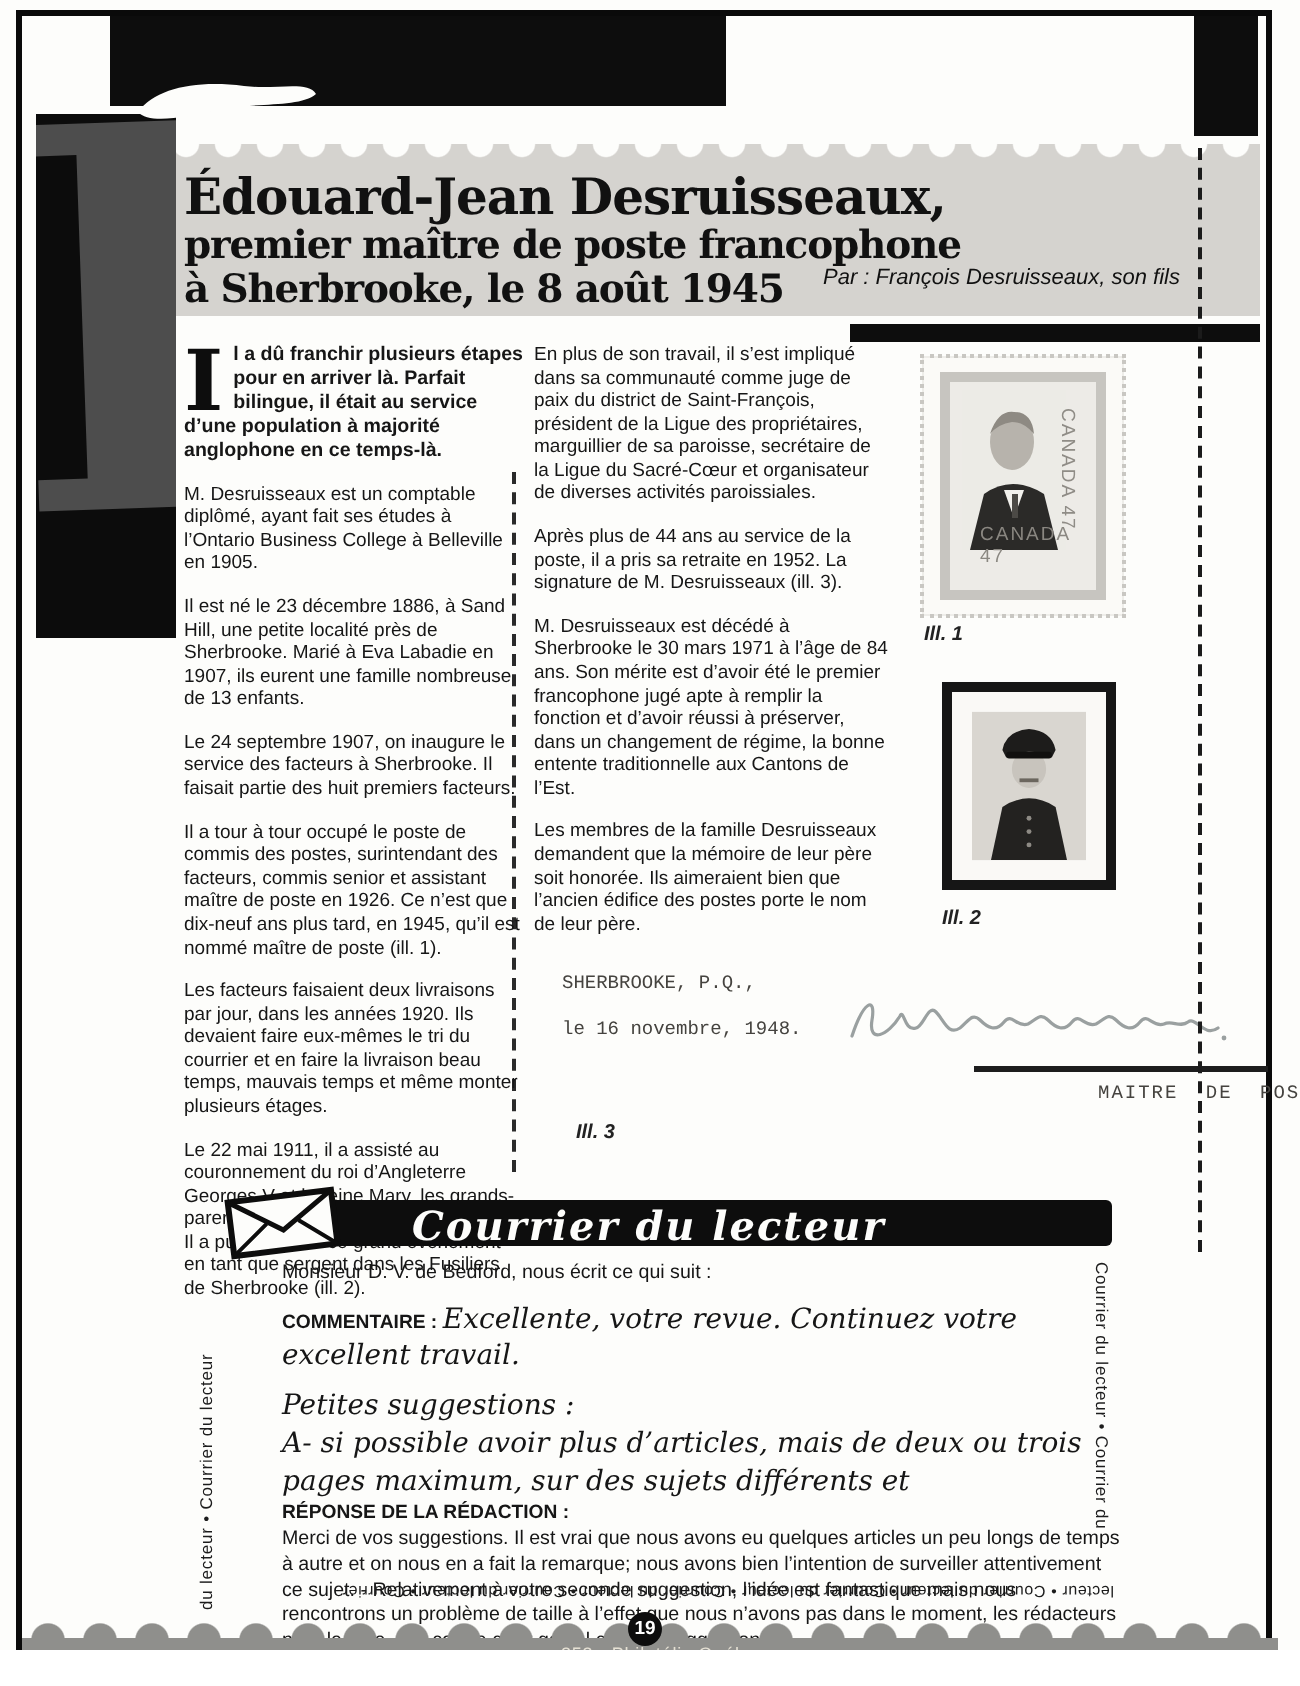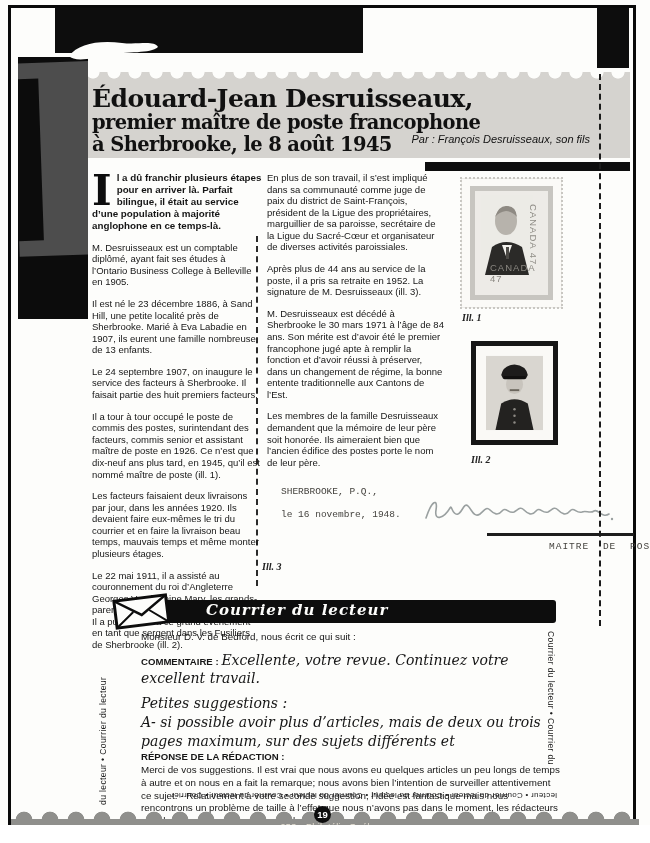--- a/index.html
+++ b/index.html
@@ -41,35 +41,35 @@
         margin:2px 5px 0 0;color:#0d0d0d;}
 
   
   .stamp{position:absolute;left:462px;top:179px;width:99px;height:128px;background:#fbfaf7;
         outline:2px dotted #c9c7c2;box-shadow:0 0 0 1px #eeede9;}
   .stamp-frame{position:absolute;left:8px;top:7px;right:8px;bottom:7px;border:5px solid #c7c5c0;background:#edebe7;}
   .stamp-portrait{position:absolute;left:6px;top:4px;width:52px;height:80px;}
   .stamp-v-label{position:absolute;right:9px;top:13px;writing-mode:vertical-rl;font-size:9.5px;
         letter-spacing:1px;color:#8f8c86;}
   .stamp-b-label{position:absolute;left:15px;bottom:11px;font-size:9.5px;letter-spacing:1px;color:#8a8781;}
-  .ill-label{position:absolute;font-family:Liberation Serif, serif;font-style:italic;font-weight:bold;font-size:10px;color:#222;}
+  .ill-label{position:absolute;font-family:Liberation Sans, sans-serif;font-style:italic;font-weight:bold;font-size:10px;color:#222;}
   .photo2{position:absolute;left:471px;top:341px;width:87px;height:104px;border:5px solid #161616;
         background:#faf9f6;box-sizing:border-box;padding:6px 10px;}
   .photo2 svg{width:100%;height:100%;}
 
   
   .typed{position:absolute;font-family:"Liberation Mono",monospace;font-size:9.5px;color:#45433f;white-space:nowrap;}
   .signature{position:absolute;left:420px;top:492px;width:196px;height:38px;}
   .sig-line{position:absolute;left:487px;top:533px;width:147px;height:2.5px;background:#1d1d1d;}
   .maitre{letter-spacing:1px;word-spacing:7px;margin-left:44px;}
 
   
   .courrier-banner{position:absolute;left:148px;top:600px;width:408px;height:23px;background:#0d0d0d;border-radius:3px;z-index:2;}
   .courrier-banner span{display:block;padding:1px 0 0 58px;font-family:"DejaVu Serif",serif;font-style:italic;
-        font-weight:bold;font-size:15px;color:#fdfdfb;letter-spacing:1px;}
+        font-weight:bold;font-size:20px;color:#fdfdfb;letter-spacing:1px;}
   .envelope{position:absolute;left:112px;top:589px;width:58px;height:40px;transform:rotate(-7deg);z-index:3;}
   .courrier-body{position:absolute;left:141px;top:631px;width:420px;font-size:9.8px;line-height:1.3;}
   .courrier-body p{margin:0 0 7px 0;}
   .script{font-family:"DejaVu Serif",serif;font-style:italic;font-size:14px;}
   .lbl{font-weight:bold;font-size:9.6px;}
   .sug{margin:0 !important;line-height:1.35;}
   .vert-left{position:absolute;left:98px;top:600px;height:205px;writing-mode:vertical-rl;transform:rotate(180deg);
         font-size:8.5px;letter-spacing:0.4px;color:#1c1c1c;white-space:nowrap;}
   .vert-right{position:absolute;left:546px;top:631px;height:170px;writing-mode:vertical-rl;
         font-size:8.5px;letter-spacing:0.4px;color:#1c1c1c;white-space:nowrap;}
@@ -166,21 +166,21 @@
   <div class="ill-label" style="left:471px;top:454px;">Ill. 2</div>
 
   <div class="typed" style="left:281px;top:486px;">SHERBROOKE, P.Q.,</div>
   <div class="typed" style="left:281px;top:509px;">le 16 novembre, 1948.</div>
   <svg class="signature" viewBox="0 0 196 38">
     <path d="M6,26 C12,8 18,6 16,18 C14,30 24,26 30,16 C32,12 32,24 38,22 C42,21 44,10 48,14 C52,18 54,26 60,22 C64,19 66,14 70,18 C74,22 78,24 82,19 C86,14 88,22 94,20 C98,18 100,14 104,18 C108,22 112,24 116,19 C120,14 122,22 128,20 C132,18 134,14 138,18 C142,22 146,24 150,19 C154,14 156,22 162,20 C166,18 170,22 174,19 C178,16 182,27 189,22" fill="none" stroke="#9aa0a0" stroke-width="1.6" stroke-linecap="round"></path>
     <circle cx="192" cy="27" r="1.2" fill="#9aa0a0"></circle>
   </svg>
   <div class="sig-line"></div>
   <div class="typed maitre" style="left:505px;top:541px;">MAITRE DE POSTE.</div>
-  <div class="ill-label" style="left:262px;top:561px;">Ill. 3</div>
+  <div class="ill-label" style="left:288px;top:561px;">Ill. 3</div>
 
   <div class="courrier-banner">
     <span>Courrier du lecteur</span>
   </div>
   <svg class="envelope" viewBox="0 0 58 40">
     <rect x="3" y="9" width="52" height="27" fill="#fdfdfb" stroke="#0d0d0d" stroke-width="3"></rect>
     <path d="M3,9 L29,26 L55,9" fill="none" stroke="#0d0d0d" stroke-width="2.5"></path>
     <path d="M3,36 L21,22 M55,36 L37,22" fill="none" stroke="#0d0d0d" stroke-width="2"></path>
   </svg>
 

